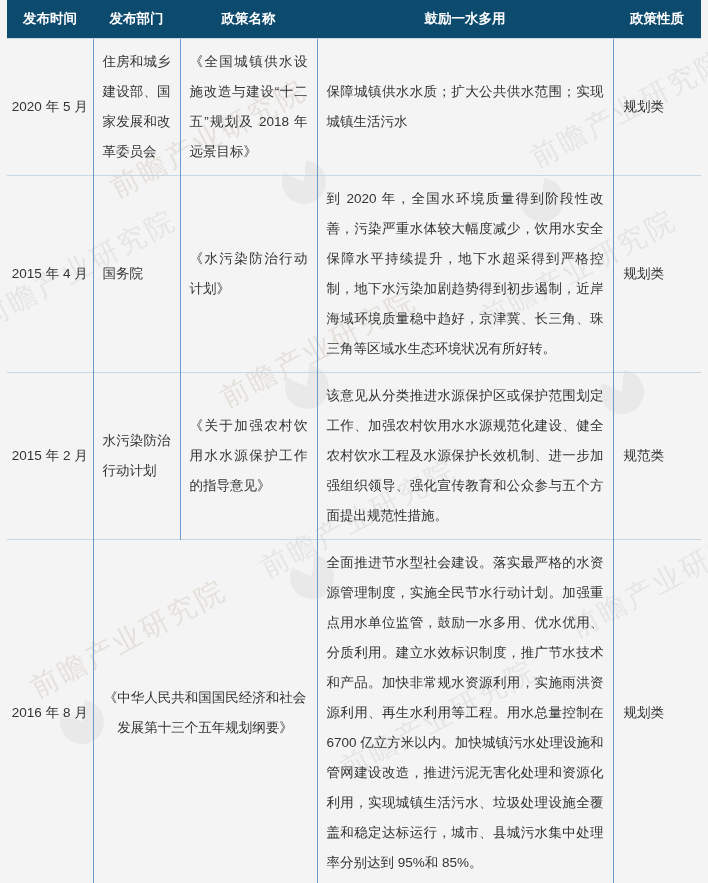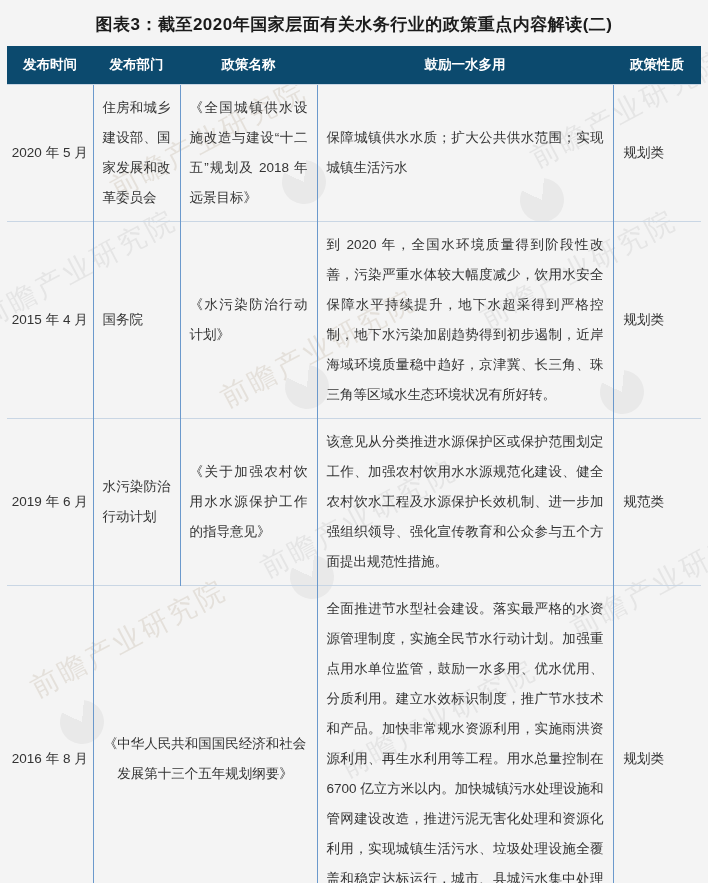--- a/index.html
+++ b/index.html
@@ -88,21 +88,20 @@
     <div class="wm-logo" style="left:282px; top:160px;"></div>
     <div class="wm-logo" style="left:520px; top:178px;"></div>
     <div class="wm-logo" style="left:290px; top:555px;"></div>
     <div class="wm-logo" style="left:60px;  top:700px;"></div>
     <div class="wm-logo" style="left:600px; top:370px;"></div>
     <div class="wm-logo" style="left:285px; top:365px;"></div>
   </div>
 
   <div class="content">
 
-    <div class="title">图表3：截至2020年国家层面有关水务行业的政策重点内容解读(二)</div>
 
     <table class="policy">
       <colgroup>
         <col class="c-date">
           <col class="c-dept">
           <col class="c-policy">
           <col class="c-detail">
           <col class="c-nature">
       </colgroup>
       <thead>
@@ -123,21 +122,21 @@
           <td class="cell-nature">规划类</td>
         </tr>
         <tr class="r2">
           <td class="cell-date">2015 年 4 月</td>
           <td class="cell-dept">国务院</td>
           <td class="cell-policy">《水污染防治行动计划》</td>
           <td class="cell-detail">到 2020 年，全国水环境质量得到阶段性改善，污染严重水体较大幅度减少，饮用水安全保障水平持续提升，地下水超采得到严格控制，地下水污染加剧趋势得到初步遏制，近岸海域环境质量稳中趋好，京津冀、长三角、珠三角等区域水生态环境状况有所好转。</td>
           <td class="cell-nature">规划类</td>
         </tr>
         <tr class="r3">
-          <td class="cell-date">2019 年 6 月</td>
+          <td class="cell-date">2015 年 2 月</td>
           <td class="cell-dept">水污染防治行动计划</td>
           <td class="cell-policy">《关于加强农村饮用水水源保护工作的指导意见》</td>
           <td class="cell-detail">该意见从分类推进水源保护区或保护范围划定工作、加强农村饮用水水源规范化建设、健全农村饮水工程及水源保护长效机制、进一步加强组织领导、强化宣传教育和公众参与五个方面提出规范性措施。</td>
           <td class="cell-nature">规范类</td>
         </tr>
         <tr class="r4">
           <td class="cell-date">2016 年 8 月</td>
           <td class="cell-policy cell-policy-merged" colspan="2">《中华人民共和国国民经济和社会发展第十三个五年规划纲要》</td>
           <td class="cell-detail">全面推进节水型社会建设。落实最严格的水资源管理制度，实施全民节水行动计划。加强重点用水单位监管，鼓励一水多用、优水优用、分质利用。建立水效标识制度，推广节水技术和产品。加快非常规水资源利用，实施雨洪资源利用、再生水利用等工程。用水总量控制在 6700 亿立方米以内。加快城镇污水处理设施和管网建设改造，推进污泥无害化处理和资源化利用，实现城镇生活污水、垃圾处理设施全覆盖和稳定达标运行，城市、县城污水集中处理率分别达到 95%和 85%。</td>
           <td class="cell-nature">规划类</td>

